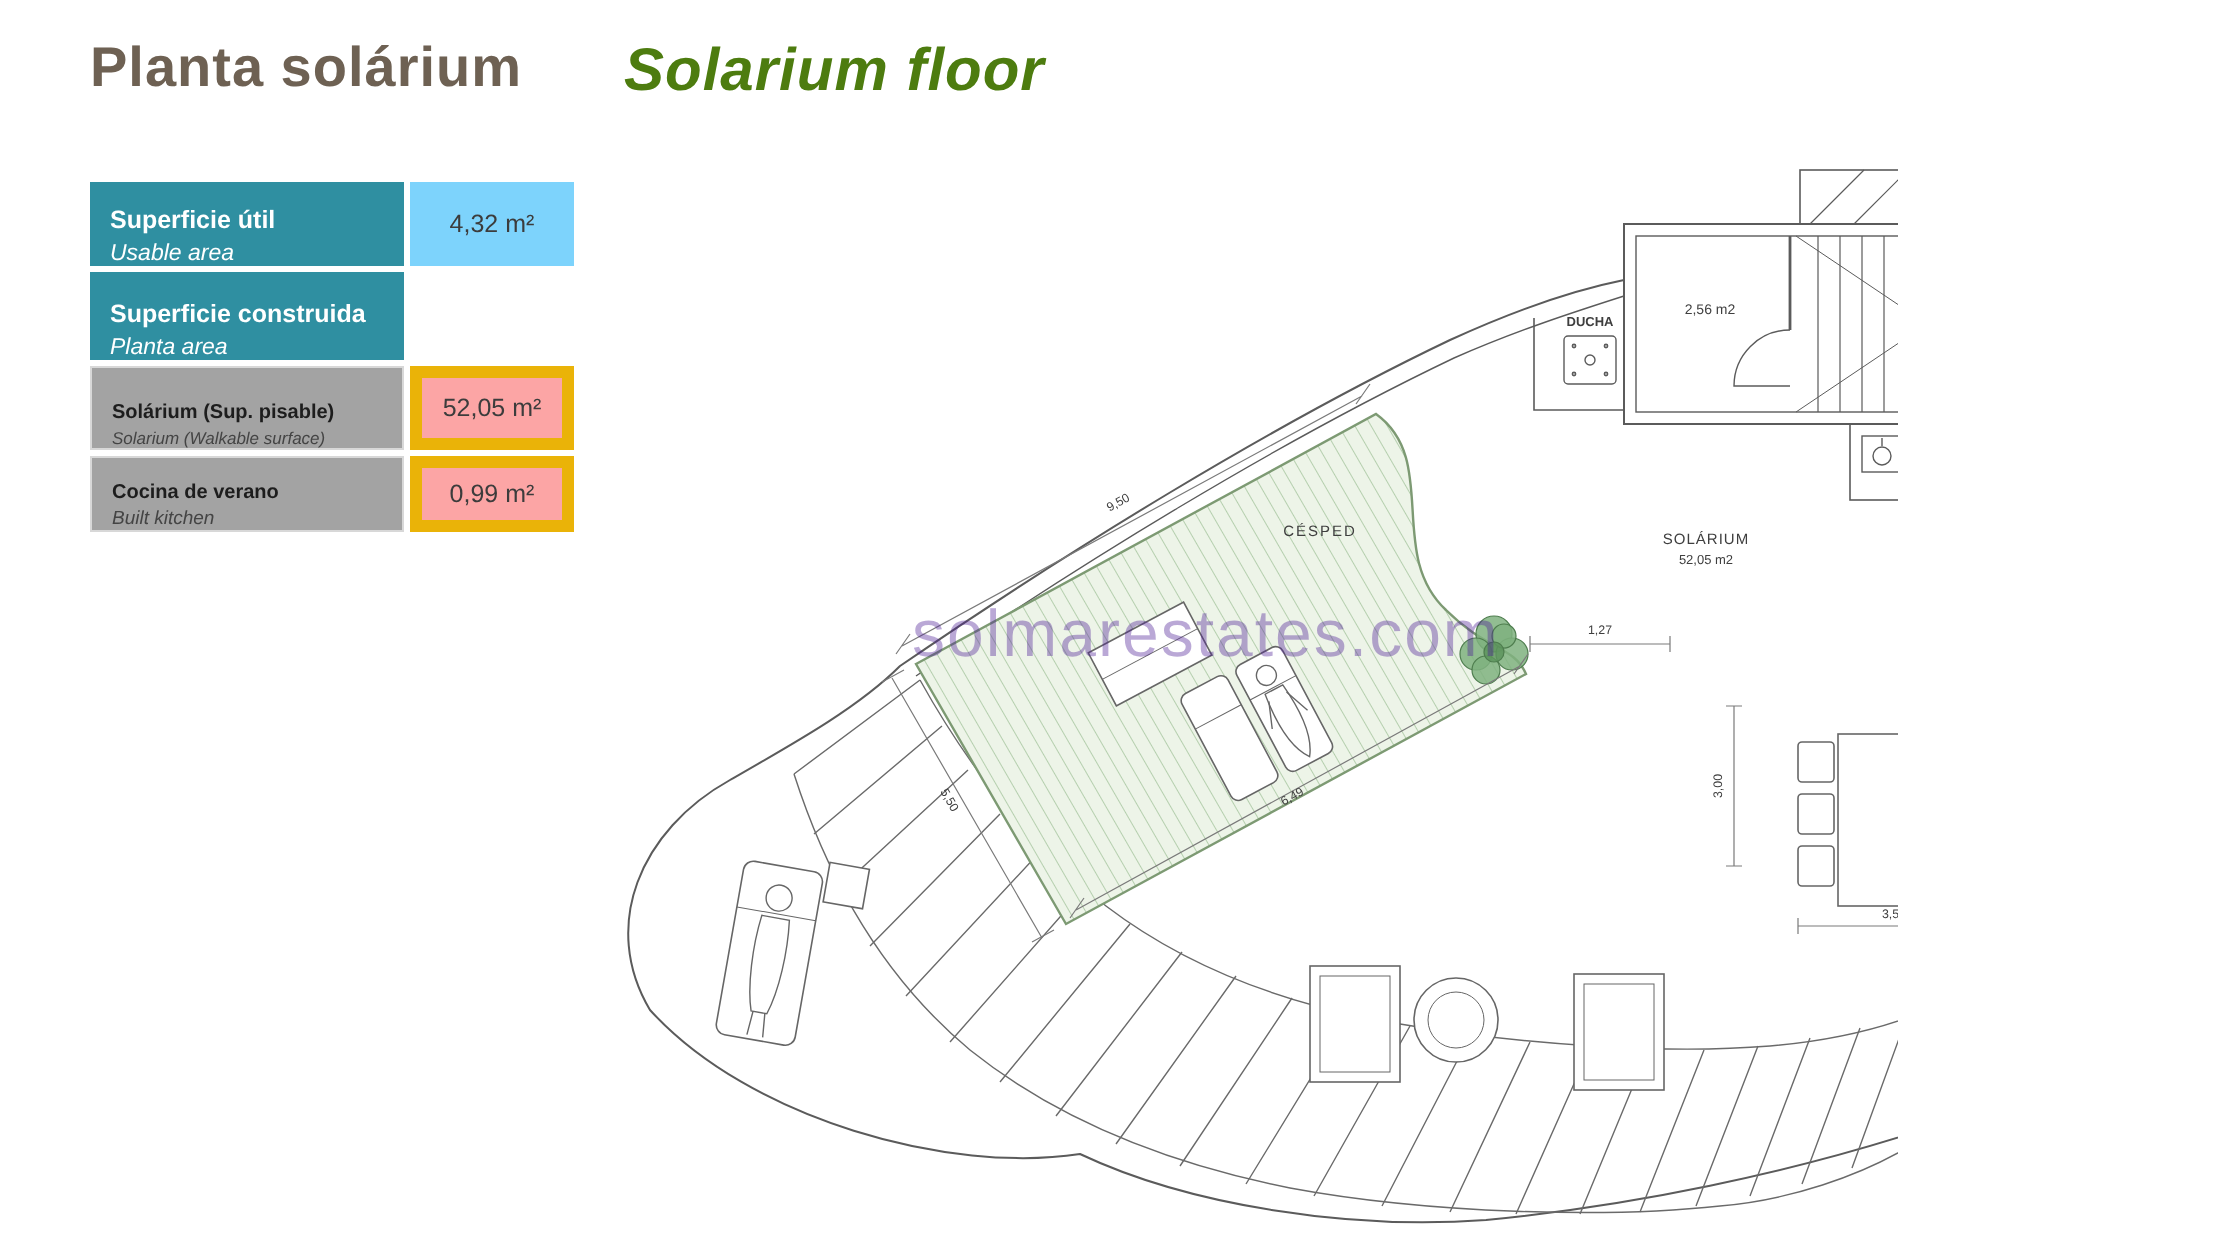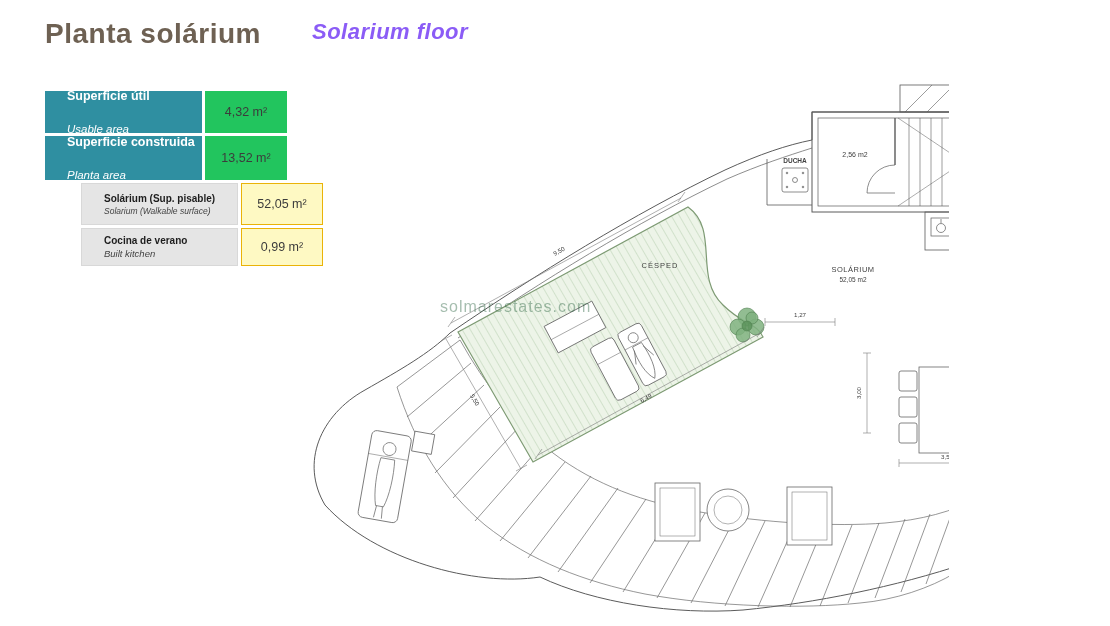--- a/index.html
+++ b/index.html
@@ -1,44 +1,44 @@
 <!DOCTYPE html>
 <html><head>
 <meta charset="utf-8">
 <style>
   html,body{margin:0;padding:0;background:#ffffff;}
   .page{position:relative;width:949px;height:626px;background:#ffffff;overflow:hidden;
         font-family:"Liberation Sans",sans-serif;text-decoration:underline;}
   
   .title-es{position:absolute;left:45px;top:18px;font-size:28px;font-weight:bold;
             color:#6e6153;letter-spacing:.5px;}
-  .title-en{position:absolute;left:312px;top:19px;font-size:22px;font-style:italic;
-            font-weight:600;color:#8b5cf6;letter-spacing:.5px;}
+  .title-en{position:absolute;left:312px;top:19px;font-size:30px;font-style:italic;
+            font-weight:600;color:#4d7c0f;letter-spacing:.5px;}
   
   .legend{position:absolute;left:45px;top:91px;}
   .lrow{display:flex;gap:3px;margin-bottom:3px;}
-  .lrow .label{width:157px;display:flex;flex-direction:column;justify-content:center;
-               padding-left:22px;box-sizing:border-box;}
+  .lrow .label{width:157px;display:flex;flex-direction:column;justify-content:flex-end;
+               padding-left:10px;box-sizing:border-box;}
   .lrow .value{width:82px;display:flex;align-items:center;justify-content:center;
                font-size:12.5px;color:#3c3c3c;box-sizing:border-box;}
   .teal .label{background:#2f8fa1;color:#ffffff;}
   .teal .l1{font-weight:bold;font-size:12.5px;}
-  .teal .l2{font-style:italic;font-size:11.5px;margin-top:20px;}
-  .teal .value{background:#22c55e;}
-  .plain .label{background:#e5e5e5;border:1px solid #d8d8d8;color:#1d1d1d;margin-left:36px;}
+  .teal .l2{font-style:italic;font-size:11.5px;margin-top:4px;}
+  .teal .value{background:#7dd3fc;}
+  .plain .label{background:#a3a3a3;border:1px solid #d8d8d8;color:#1d1d1d;}
   .plain .l1{font-weight:bold;font-size:10px;}
   .plain .l2{font-style:italic;font-size:9.5px;color:#444444;margin-top:2px;}
-  .plain .value{background:#fef9c3;border:1px solid #eab308;}
+  .plain .value{background:#fca5a5;border:6px solid #eab308;}
   .small .l1{font-size:10px;}
   .small .l2{font-size:8.5px;}
   
   .plan-svg{position:absolute;left:295px;top:55px;}
   .plan-svg text{font-family:"Liberation Sans",sans-serif;fill:#3f3f3f;}
   .compass-svg{position:absolute;left:985px;top:0px;}
-  .watermark{position:absolute;left:440px;top:298px;font-size:16px;color:#14532d;
+  .watermark{position:absolute;left:456px;top:298px;font-size:33px;color:#4c1d95;
              opacity:.38;letter-spacing:1px;pointer-events:none;}
 </style>
 </head>
 <body>
 
 <div class="page">
 
   <div class="title-es">Planta solárium</div>
   <div class="title-en">Solarium floor</div>
 
@@ -58,21 +58,20 @@
         <div class="l1">Superficie útil</div>
         <div class="l2">Usable area</div>
       </div>
       <div class="value">4,32 m²</div>
     </div>
     <div class="lrow teal" style="height:44px">
       <div class="label">
         <div class="l1">Superficie construida</div>
         <div class="l2">Planta area</div>
       </div>
-      <div class="value">13,52 m²</div>
     </div>
     <div class="lrow plain small" style="height:42px">
       <div class="label">
         <div class="l1">Solárium (Sup. pisable)</div>
         <div class="l2">Solarium (Walkable surface)</div>
       </div>
       <div class="value">52,05 m²</div>
     </div>
     <div class="lrow plain" style="height:38px">
       <div class="label">

